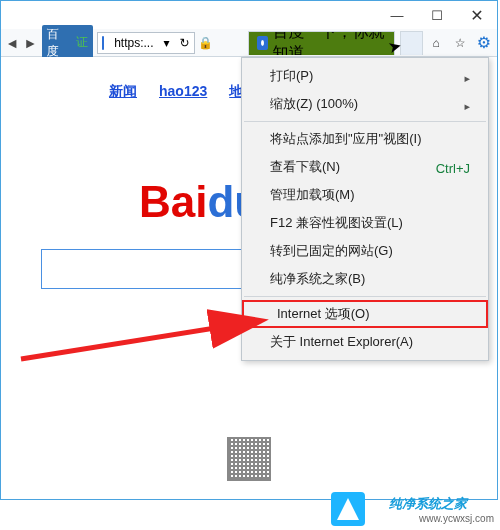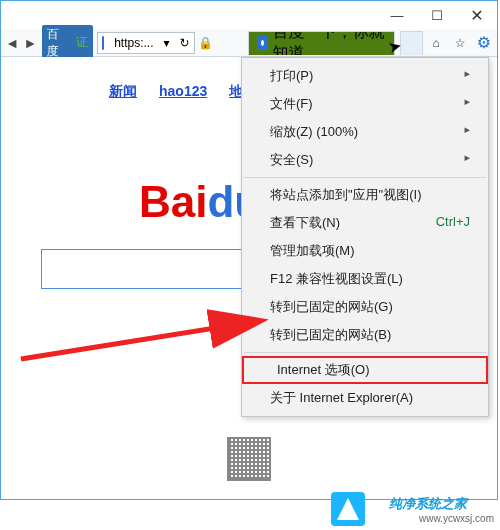--- a/index.html
+++ b/index.html
@@ -26,21 +26,21 @@
   .right-tools { margin-left:auto;display:flex;gap:6px;align-items:center;}
   .gear { color:#1e73d2;font-size:16px;}
 
   .page { position: relative; height: calc(100% - 56px); background: #fff; }
   .nav-links { display:flex; gap:22px; font-size:14px; font-weight:bold; color:#222; padding:26px 0 0 108px;}
   .nav-links a { text-decoration:underline; color:#1d4ed8;}
   .logo-area { text-align:center; margin-top:44px;}
   .search-box { margin:20px auto 0; width:84%; height:40px; border:1px solid #4a90e2; border-right:none; background:#fff;}
 
   .menu { position:absolute; top:56px; left:240px; width:248px; background:#f2f2f2; border:1px solid #bfc7ce; box-shadow:2px 2px 6px rgba(0,0,0,.2); font-size:13px; padding:4px 0;}
-  .menu-item { display:flex; align-items:flex-start; justify-content:space-between; padding:5px 18px 5px 28px; color:#222;}
+  .menu-item { display:flex; align-items:flex-end; justify-content:space-between; padding:5px 18px 5px 28px; color:#222;}
   .menu-item.has-sub::after { content:"▸"; font-size:11px; color:#555;}
   .menu-sep { height:1px; background:#d0d5da; margin:3px 2px;}
   .menu-item.highlight { outline:2px solid #e22; outline-offset:-2px;padding-left:35px; }
   .shortcut { color:#15803d; }
 
   .cursor { position:absolute; top:36px; left:387px; font-size:16px; color:#000; pointer-events:none; transform:rotate(-15deg);}
   .red-arrow { position:absolute; top:320px; left:20px; width:260px; height:8px; pointer-events:none;}
   .red-arrow svg{overflow:visible;}
 
   .qr { position:absolute; bottom:18px; left:50%; transform:translateX(-50%); width:44px;height:44px;}
@@ -124,47 +124,41 @@
     <div class="qr">
         <div class="qr-grid"></div>
       </div>
   </div>
 
   <div class="menu">
     <div class="menu-item has-sub">
         <span>打印(P)</span>
       </div>
     <div class="menu-item has-sub">
-        <span>文件(F)</span>
-      </div>
-    <div class="menu-item has-sub">
         <span>缩放(Z) (100%)</span>
-      </div>
-    <div class="menu-item has-sub">
-        <span>安全(S)</span>
       </div>
     <div class="menu-sep"></div>
     <div class="menu-item">
         <span>将站点添加到"应用"视图(I)</span>
       </div>
     <div class="menu-item">
         <span>查看下载(N)</span>
         <span class="shortcut">Ctrl+J</span>
       </div>
     <div class="menu-item">
         <span>管理加载项(M)</span>
       </div>
     <div class="menu-item">
         <span>F12 兼容性视图设置(L)</span>
       </div>
     <div class="menu-item">
         <span>转到已固定的网站(G)</span>
       </div>
     <div class="menu-item">
-        <span>转到已固定的网站(B)</span>
+        <span>纯净系统之家(B)</span>
       </div>
     <div class="menu-sep"></div>
     <div class="menu-item highlight">
         <span>Internet 选项(O)</span>
       </div>
     <div class="menu-item">
         <span>关于 Internet Explorer(A)</span>
       </div>
   </div>
 

